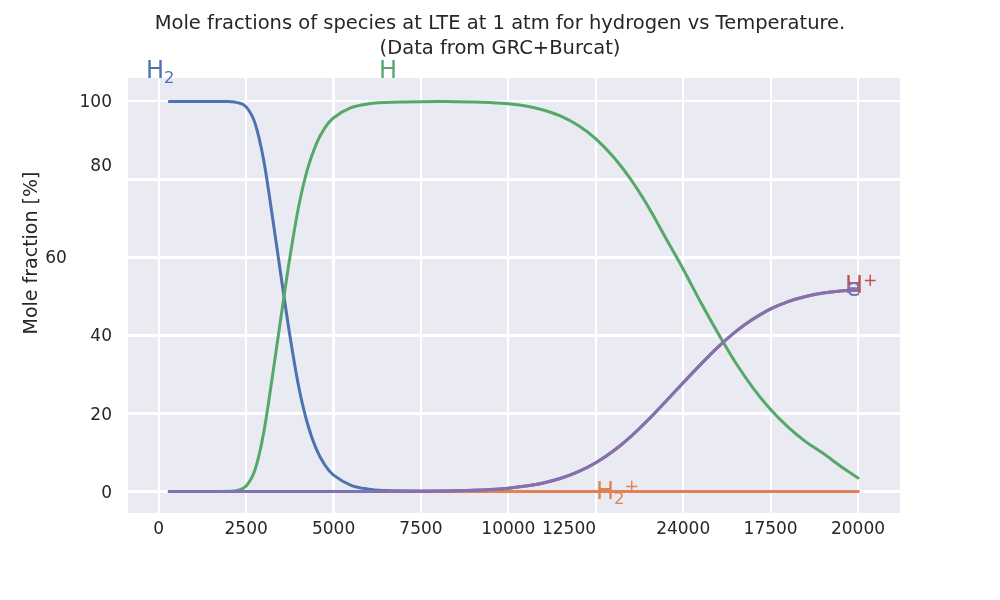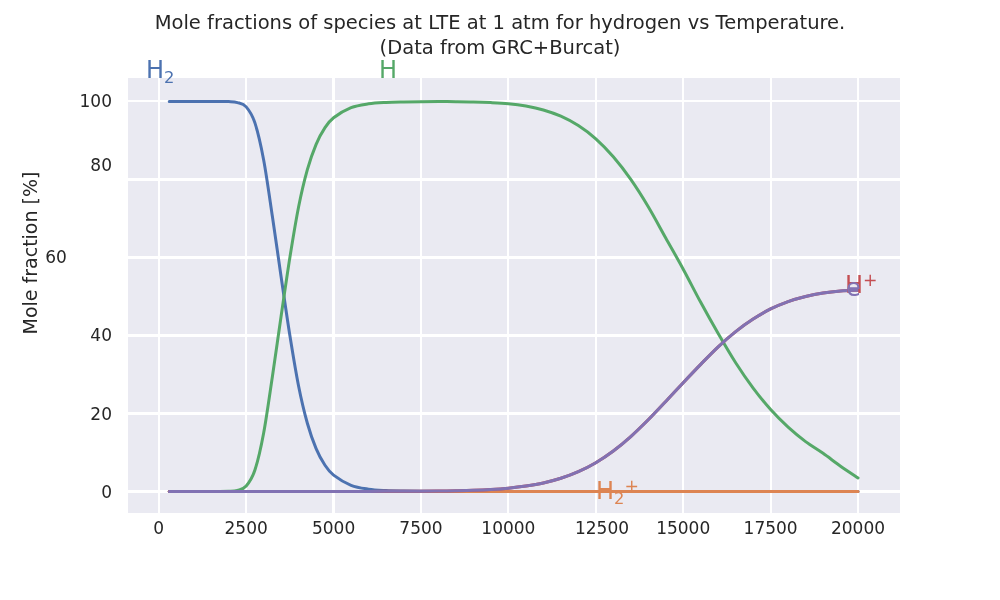--- a/index.html
+++ b/index.html
@@ -127,22 +127,22 @@
         <path d="M 41.26 413.54 C 42.42 413.54, 44.17 413.54, 48.25 413.54 C 52.33 413.54, 59.90 413.54, 65.73 413.54 C 71.56 413.54, 77.39 413.54, 83.21 413.54 C 89.04 413.54, 96.33 413.54, 100.70 413.54 C 105.07 413.54, 106.52 413.54, 109.44 413.54 C 112.35 413.54, 115.26 413.54, 118.18 413.54 C 121.09 413.54, 124.00 413.54, 126.92 413.54 C 129.83 413.54, 132.75 413.54, 135.66 413.54 C 138.57 413.54, 141.49 413.54, 144.40 413.54 C 147.31 413.54, 150.23 413.54, 153.14 413.54 C 156.05 413.54, 158.97 413.54, 161.88 413.54 C 164.80 413.54, 167.71 413.54, 170.62 413.54 C 173.54 413.54, 176.45 413.54, 179.36 413.54 C 182.28 413.54, 185.19 413.54, 188.11 413.54 C 191.02 413.54, 193.93 413.55, 196.85 413.54 C 199.76 413.54, 201.22 413.52, 205.59 413.50 C 209.96 413.49, 217.24 413.48, 223.07 413.46 C 228.90 413.45, 234.72 413.41, 240.55 413.39 C 246.38 413.36, 252.21 413.33, 258.03 413.31 C 263.86 413.28, 269.69 413.26, 275.51 413.23 C 281.34 413.20, 287.17 413.19, 293.00 413.15 C 298.82 413.11, 304.65 413.06, 310.48 413.00 C 316.31 412.93, 322.13 412.87, 327.96 412.76 C 333.79 412.66, 339.61 412.57, 345.44 412.37 C 351.27 412.18, 357.10 411.95, 362.92 411.59 C 368.75 411.23, 374.58 410.81, 380.41 410.23 C 386.23 409.64, 392.06 408.96, 397.89 408.08 C 403.71 407.20, 409.54 406.26, 415.37 404.96 C 421.20 403.66, 427.02 402.16, 432.85 400.28 C 438.68 398.39, 444.51 396.25, 450.33 393.65 C 456.16 391.04, 461.99 388.12, 467.82 384.67 C 473.64 381.23, 479.47 377.33, 485.30 372.97 C 491.12 368.61, 496.95 363.74, 502.78 358.53 C 508.61 353.33, 514.43 347.61, 520.26 341.76 C 526.09 335.91, 531.92 329.60, 537.74 323.42 C 543.57 317.24, 549.40 310.87, 555.22 304.70 C 561.05 298.52, 566.88 292.34, 572.71 286.36 C 578.53 280.38, 584.36 274.26, 590.19 268.80 C 596.02 263.34, 601.84 258.20, 607.67 253.59 C 613.50 248.97, 619.32 244.87, 625.15 241.10 C 630.98 237.33, 636.81 233.89, 642.63 230.96 C 648.46 228.03, 654.29 225.63, 660.12 223.55 C 665.94 221.47, 671.77 219.91, 677.60 218.48 C 683.43 217.04, 689.25 215.87, 695.08 214.96 C 700.91 214.05, 706.73 213.47, 712.56 213.01 C 718.39 212.56, 727.13 212.36, 730.04 212.23" fill="none" stroke="#8172b3" stroke-width="3" stroke-linecap="round" stroke-linejoin="round"></path>
       </svg>
   </div>
 
   <div id="xticks">
       <div class="xtick" style="left: 158.768px;">0</div>
       <div class="xtick" style="left: 246.178px;">2500</div>
       <div class="xtick" style="left: 333.587px;">5000</div>
       <div class="xtick" style="left: 420.996px;">7500</div>
       <div class="xtick" style="left: 508.406px;">10000</div>
-      <div class="xtick" style="left: 602px;">12500</div>
-      <div class="xtick" style="left: 683.225px;">15000</div>
+      <div class="xtick" style="left: 569px;">12500</div>
+      <div class="xtick" style="left: 683.225px;">24000</div>
       <div class="xtick" style="left: 770.634px;">17500</div>
       <div class="xtick" style="left: 858.043px;">20000</div>
     </div>
   <div id="yticks">
       <div class="ytick" style="top: 491.543px;">0</div>
       <div class="ytick" style="top: 413.516px;">20</div>
       <div class="ytick" style="top: 335.489px;">40</div>
       <div class="ytick" style="top: 257.462px; text-align: center;">60</div>
       <div class="ytick" style="top: 165px;">80</div>
       <div class="ytick" style="top: 101.408px;">100</div>

